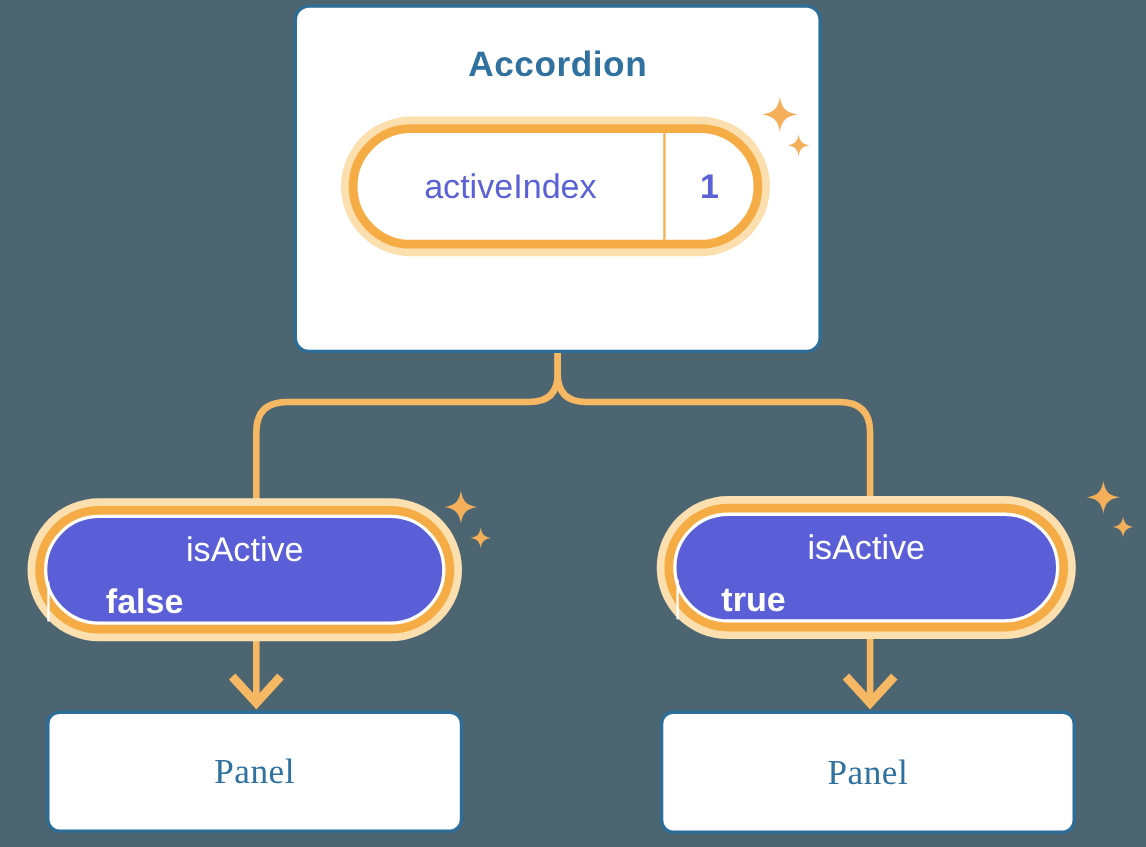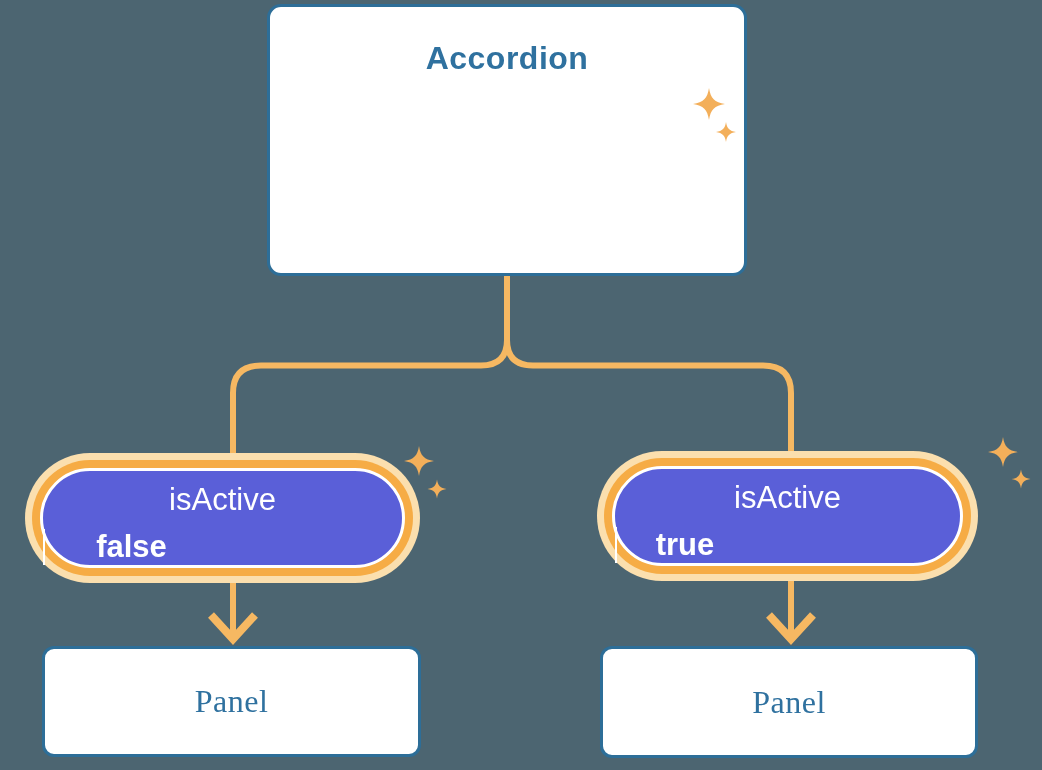--- a/index.html
+++ b/index.html
@@ -10,21 +10,21 @@
   *{box-sizing:border-box;margin:0;padding:0;}
   body{font-family:"Liberation Sans",sans-serif;background:var(--background);}
   .stage{position:relative;width:1042px;height:770px;background:var(--background);overflow:hidden;}
   svg.layer{position:absolute;left:0;top:0;pointer-events:none;}
   .lines{z-index:0;}
   .sparkles{z-index:5;}
   .lines path.conn{fill:none;stroke:var(--connector);stroke-width:6;}
   .lines path.arrowhead{fill:none;stroke:var(--connector);stroke-width:8;stroke-linejoin:miter;}
   .sparkles path{fill:var(--sparkle);}
 
-  .card{position:absolute;left:267px;top:4px;width:480px;height:272px;background:var(--white);
+  .card{position:absolute;left:267px;top:4px;width:480px;height:317px;background:var(--white);
         border:3px solid var(--node-border);border-radius:14px;z-index:1;}
   .card-title{margin-top:33px;text-align:center;font-size:32px;font-weight:600;color:var(--node-text);letter-spacing:.5px;}
 
   .state-pill{position:absolute;left:47px;top:106px;width:376px;height:113px;background:var(--white);
         border:8px solid var(--accent-orange);border-radius:999px;
         box-shadow:0 0 0 7px var(--orange-glow);display:flex;align-items:stretch;z-index:2;}
   .state-pill .pill-label{flex:1;display:flex;align-items:center;justify-content:center;
         font-size:31px;color:var(--purple-text);}
   .state-pill .pill-value{width:82px;display:flex;align-items:center;justify-content:center;
         font-size:31px;font-weight:700;color:var(--purple-text);border-left:2px solid var(--accent-orange);}
@@ -54,20 +54,24 @@
 
   <svg class="layer lines" width="1042" height="770" viewBox="0 0 1042 770">
     <path class="conn" d="M 507 275 L 507 340 Q 507 365.5 481 365.5 L 261 365.5 Q 233 365.5 233 393 L 233 640"></path>
     <path class="conn" d="M 507 275 L 507 340 Q 507 365.5 533 365.5 L 763 365.5 Q 791 365.5 791 393 L 791 640"></path>
     <path class="arrowhead" d="M 211 615 L 233 639 L 255 615"></path>
     <path class="arrowhead" d="M 769 615 L 791 639 L 813 615"></path>
   </svg>
 
   <div class="card">
     <div class="card-title">Accordion</div>
+    <div class="state-pill">
+      <div class="pill-label">activeIndex</div>
+      <div class="pill-value">1</div>
+    </div>
   </div>
 
   <div class="prop-pill left">
     <div class="pill-label">isActive</div>
     <div class="pill-value">false</div>
   </div>
 
   <div class="prop-pill right">
     <div class="pill-label">isActive</div>
     <div class="pill-value">true</div>

